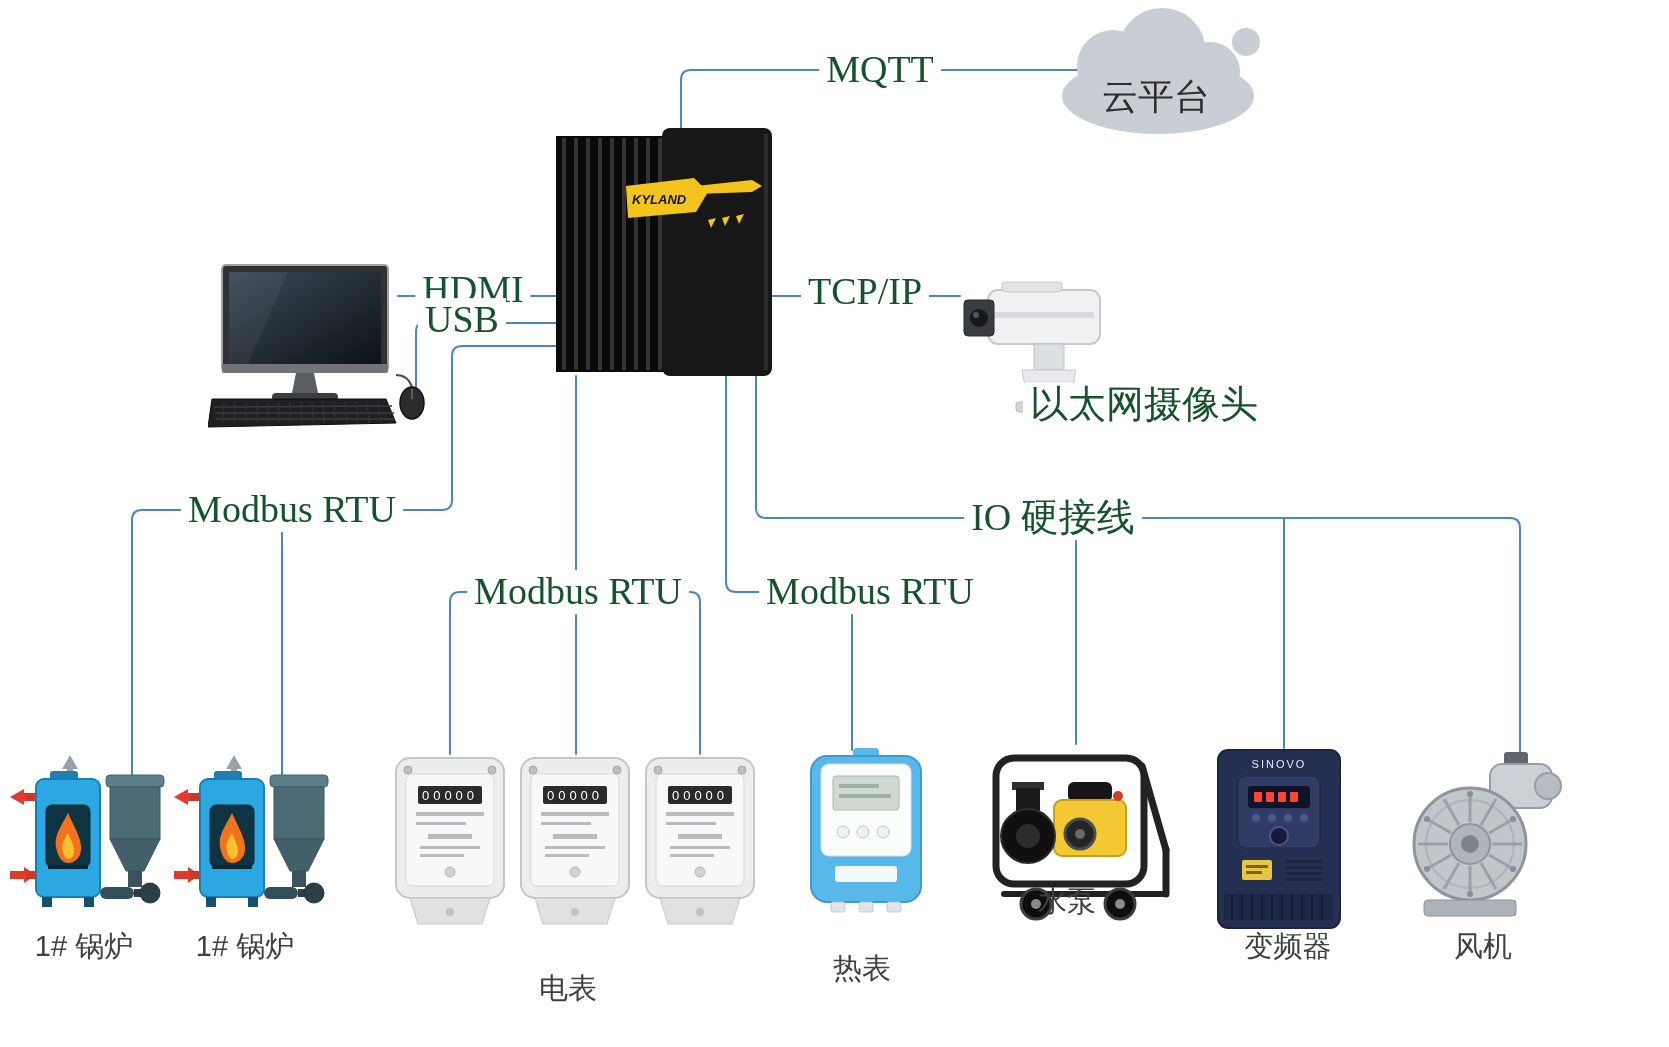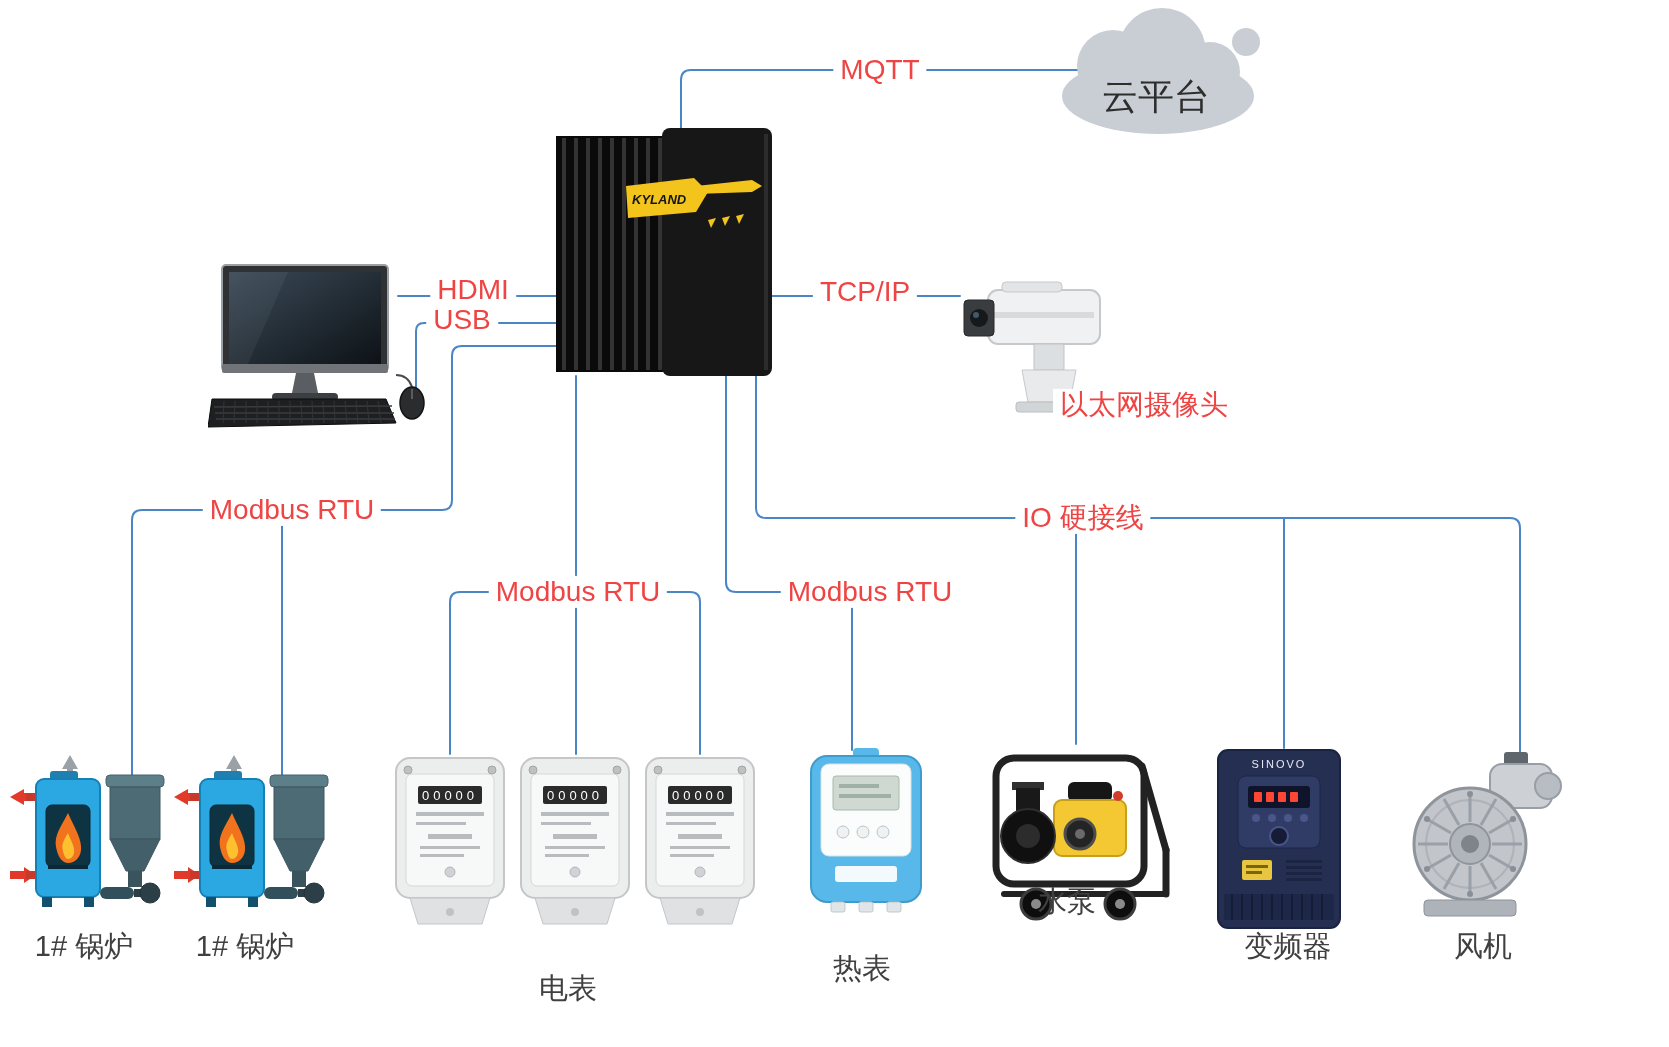--- a/index.html
+++ b/index.html
@@ -3,21 +3,21 @@
 <meta charset="utf-8">
 <style>
   * { margin:0; padding:0; box-sizing:border-box; }
   html,body { background:#ffffff; }
   body { font-family:"Liberation Sans","DejaVu Sans",sans-serif; }
   .stage { position:relative; width:1669px; height:1047px; background:#fff; overflow:hidden; }
   #wires { position:absolute; left:0; top:0; z-index:1; }
   #wires path { fill:none; stroke:#4a86c6; stroke-width:2; stroke-linecap:round; }
   svg.dev { position:absolute; z-index:2; }
   .lbl { position:absolute; transform:translate(-50%,-50%); background:#fff; padding:0 7px;
-         font-size:28px; color:#ef4444; white-space:nowrap; z-index:3; line-height:1.15; }
+         font-size:38px; color:#14532d; white-space:nowrap; z-index:3; line-height:1.15;font-family:Liberation Serif, serif; }
   .dev-lbl { position:absolute; transform:translate(-50%,-50%); font-size:29px; color:#404040;
              white-space:nowrap; z-index:3; }
   text { font-family:"Liberation Sans","DejaVu Sans",sans-serif; }
 </style>
 </head>
 <body>
 
 <div class="stage">
 
   <svg id="wires" width="1669" height="1047" viewBox="0 0 1669 1047">
@@ -304,21 +304,21 @@
     <rect x="20" y="154" width="92" height="16" rx="4" fill="#aeb3b9" stroke="#8e949b"></rect>
   </svg>
 
   <div class="lbl" style="left:880px; top:70px;">MQTT</div>
   <div class="lbl" style="left:473px; top:290px;">HDMI</div>
   <div class="lbl" style="left:462px; top:320px;">USB</div>
   <div class="lbl" style="left:865px; top:292px;">TCP/IP</div>
   <div class="lbl" style="left:292px; top:510px;">Modbus RTU</div>
   <div class="lbl" style="left:578px; top:592px;">Modbus RTU</div>
   <div class="lbl" style="left:870px; top:592px;">Modbus RTU</div>
-  <div class="lbl" style="left:1083px; top:518px;">IO 硬接线</div>
+  <div class="lbl" style="left:1053px; top:518px;">IO 硬接线</div>
   <div class="lbl" style="left:1144px; top:405px;">以太网摄像头</div>
 
   <div class="dev-lbl" style="left:84px; top:947px;">1# 锅炉</div>
   <div class="dev-lbl" style="left:245px; top:947px;">1# 锅炉</div>
   <div class="dev-lbl" style="left:568px; top:947px;margin-top:42px;">电表</div>
   <div class="dev-lbl" style="left:862px; top:969px;">热表</div>
   <div class="dev-lbl" style="left:1067px; top:902px;">水泵</div>
   <div class="dev-lbl" style="left:1288px; top:947px;font-family:Liberation Serif, serif;">变频器</div>
   <div class="dev-lbl" style="left:1483px; top:947px;">风机</div>
 

